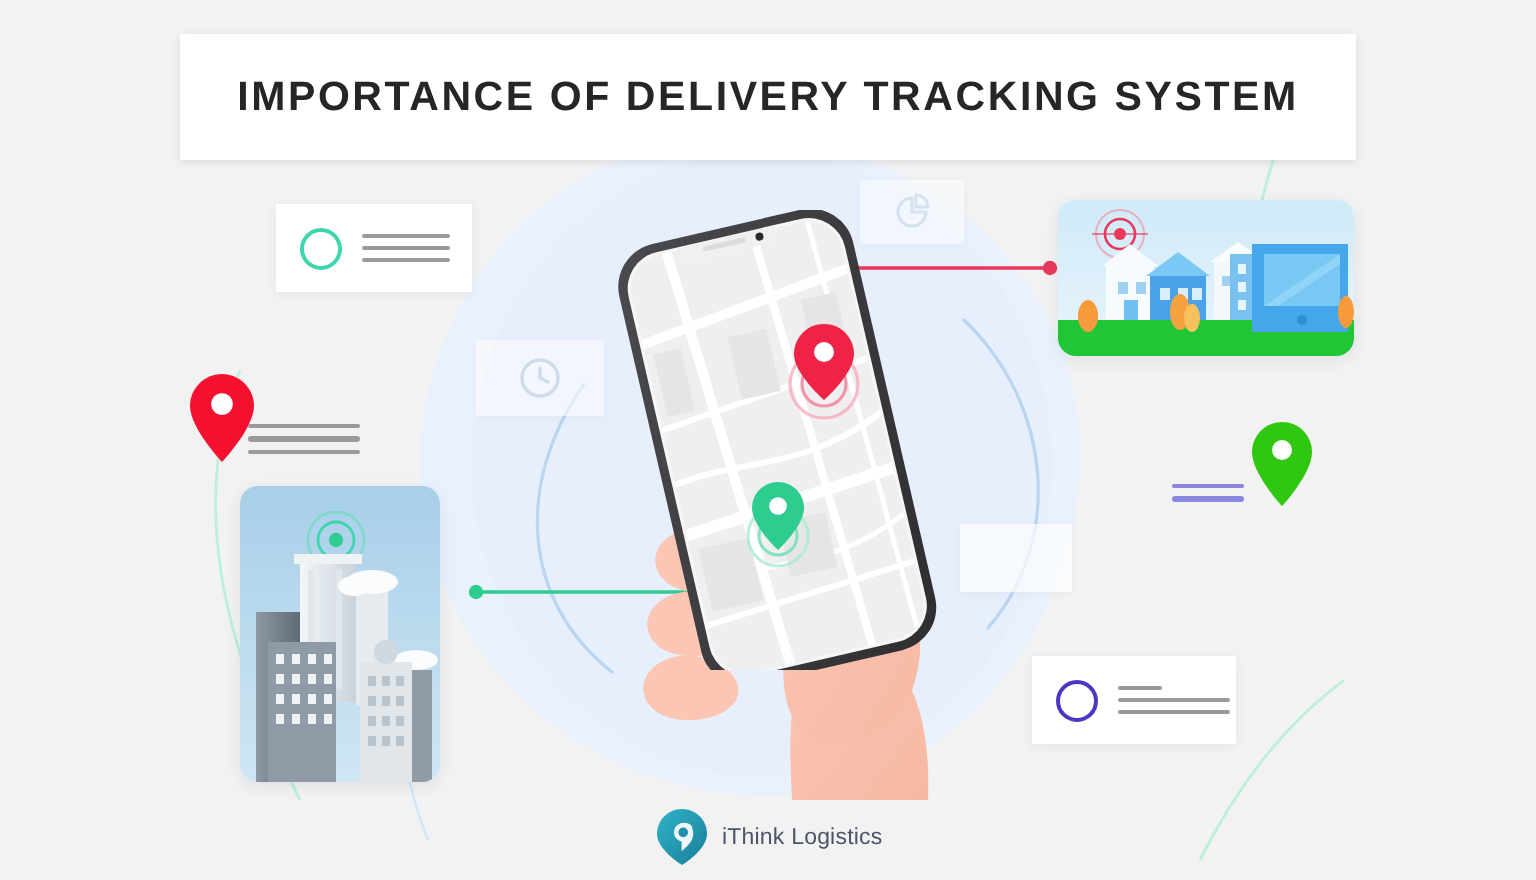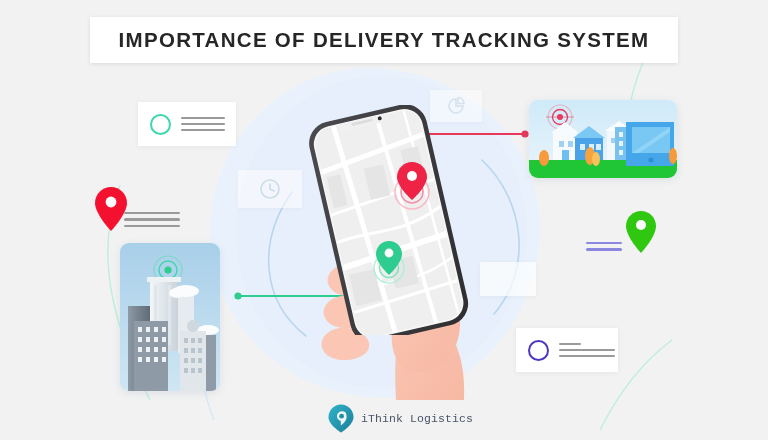--- a/index.html
+++ b/index.html
@@ -7,21 +7,21 @@
     width: 768px; height: 440px;
     background: #f2f2f2;
     font-family: "Liberation Sans", sans-serif;
     overflow: hidden;
   }
   .stage { position: relative; width: 768px; height: 440px; background: #f2f2f2; }
 
   
   .title-bar {
     position: absolute; left: 90px; top: 17px;
-    width: 588px; height: 46px;
+    width: 588px; height: 63px;
     background: #ffffff;
     box-shadow: 0 1px 4px rgba(0,0,0,.10);
     display: flex; align-items: center; justify-content: center;
   }
   .title-text {
     font-size: 20.5px; font-weight: bold; color: #262626;
     letter-spacing: 1.3px; white-space: nowrap;
   }
 
   
@@ -72,21 +72,21 @@
     position: absolute; border-radius: 9px; overflow: hidden;
     box-shadow: 0 2px 8px rgba(40,70,110,.10);
   }
 
   
   .pin { position: absolute; }
 
   
   .logo-row {
     position: absolute; left: 328px; top: 404px;
-    display: flex; align-items: center; gap: 7px; font-family: Liberation Mono, monospace;
+    display: flex; align-items: center; gap: 7px;
   }
   .logo-text { font-size: 11.5px; color: #4a5568; letter-spacing: .1px; }
 </style>
 </head>
 <body>
 
 <div class="stage">
 
   <svg class="deco" viewBox="0 0 768 440" xmlns="http://www.w3.org/2000/svg">
     <path d="M120 185 C 95 250, 110 320, 150 400" fill="none" stroke="#bdf0d8" stroke-width="1.4"></path>

